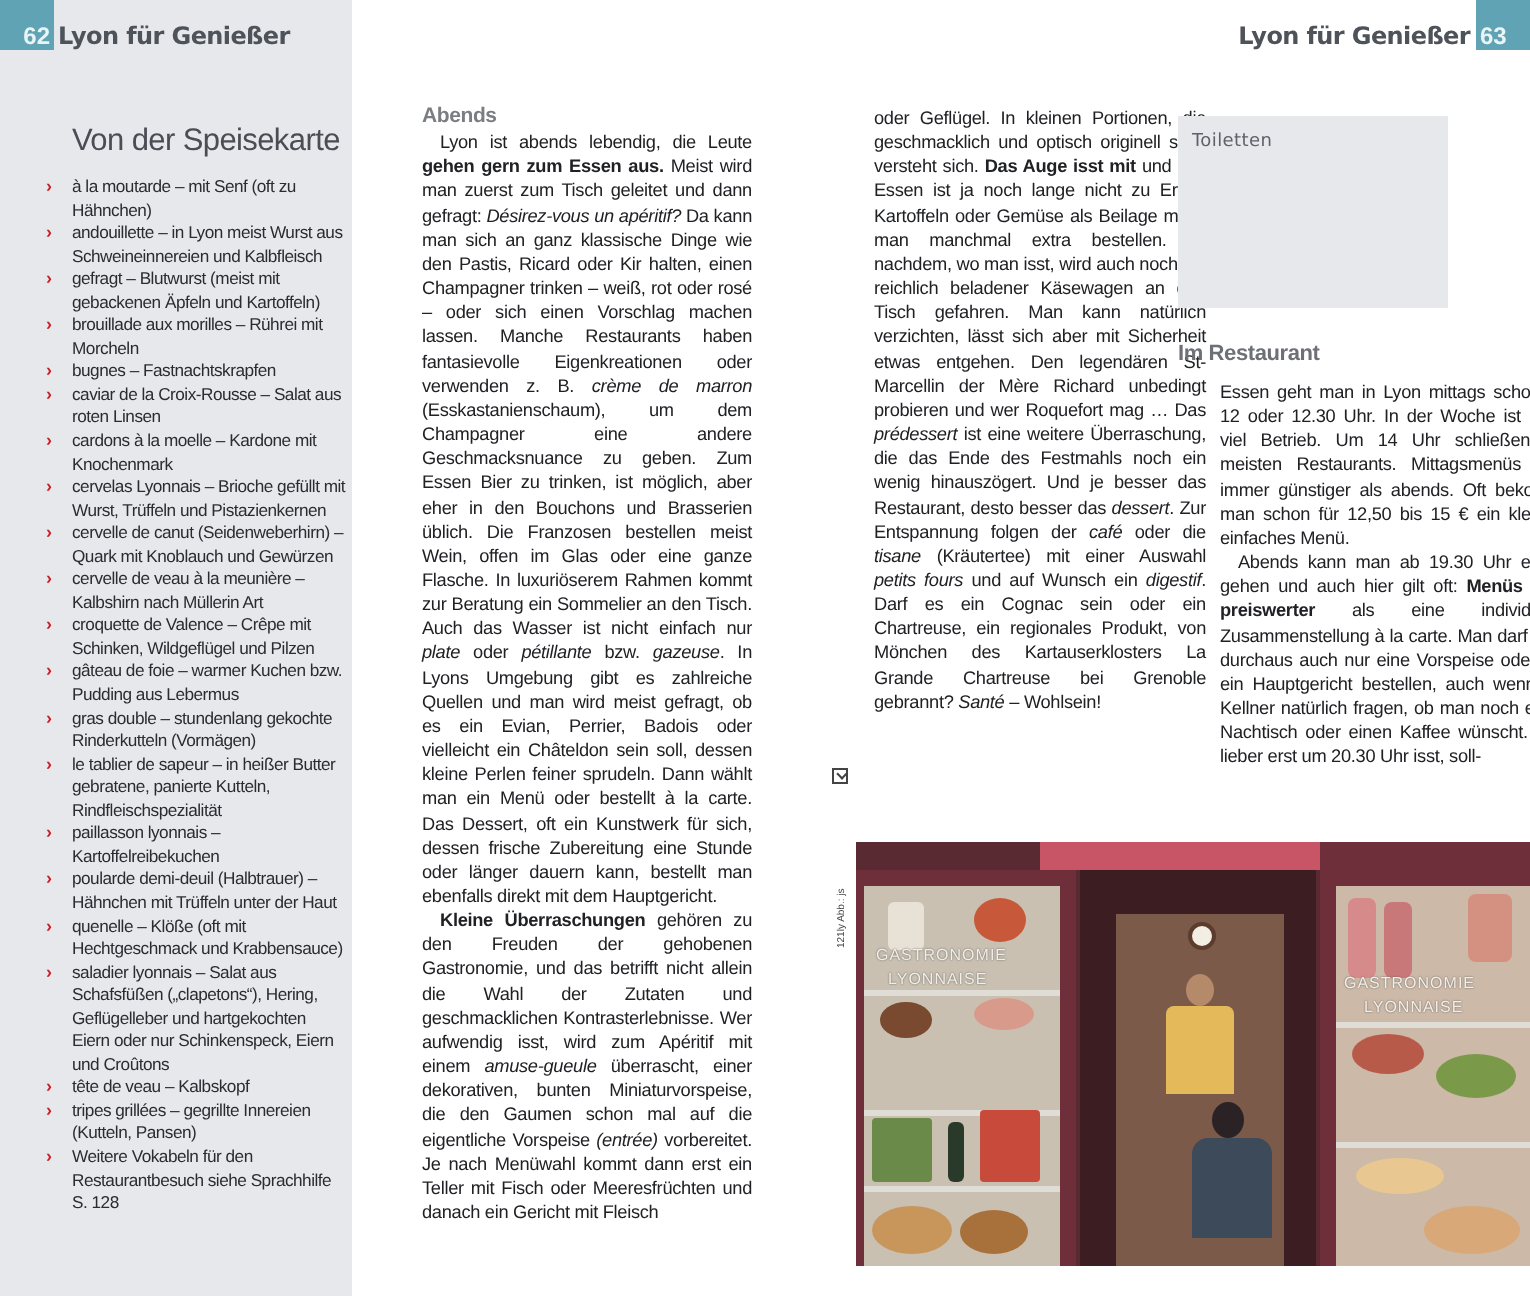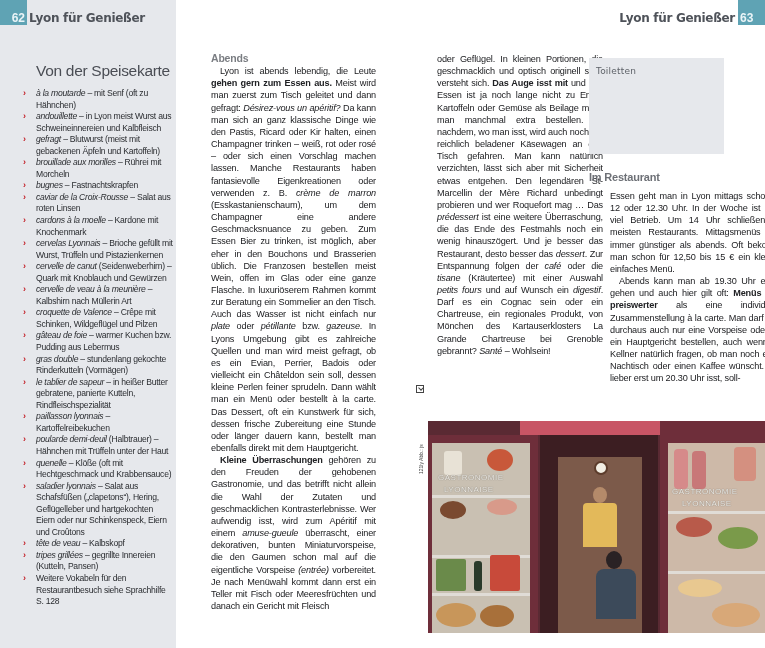--- a/index.html
+++ b/index.html
@@ -31,21 +31,21 @@
       position: absolute; left: 23px; top: 88px; width: 150px;
       list-style: none;
       font-family: "Liberation Sans", sans-serif;
       font-size: 8.6px; line-height: 11.55px; color: #2a2c30;
       letter-spacing: -0.25px;
     }
     .menu-list li { position: relative; padding-left: 13px; }
     .menu-list li .arrow {
       position: absolute; left: 0; top: 0; color: #c4222a; font-weight: bold; font-size: 9px;
     }
-    .menu-list .term { font-style: italic; }
+    .menu-list .term { }
 
     
     .col {
       position: absolute; font-family: "Liberation Sans", sans-serif;
       font-size: 9.15px; line-height: 12.15px; color: #202124;
       text-align: justify; letter-spacing: -0.15px; margin-left: 21px;
     }
     .col p { text-indent: 0; }
     .col p.indent { text-indent: 9px; }
     .col b { font-weight: bold; }

